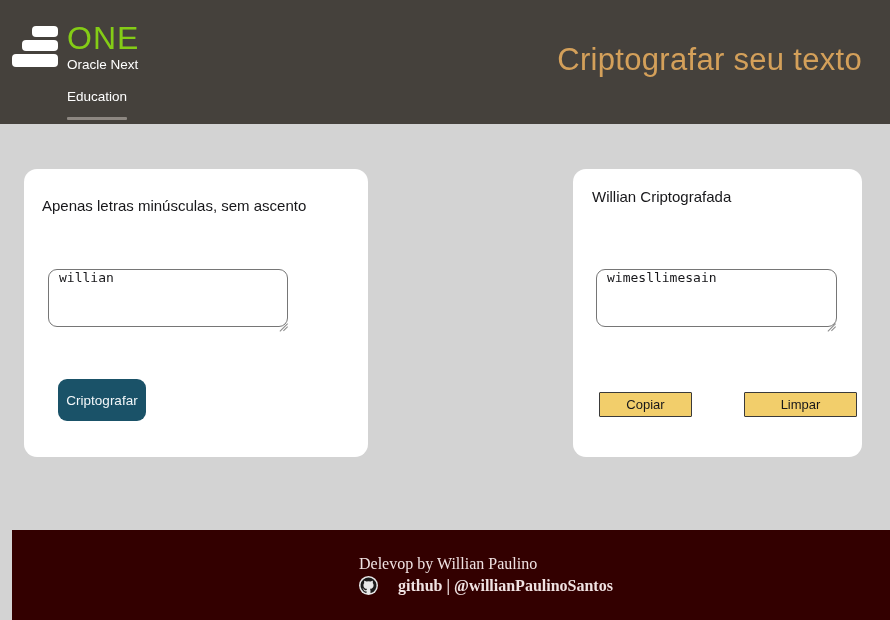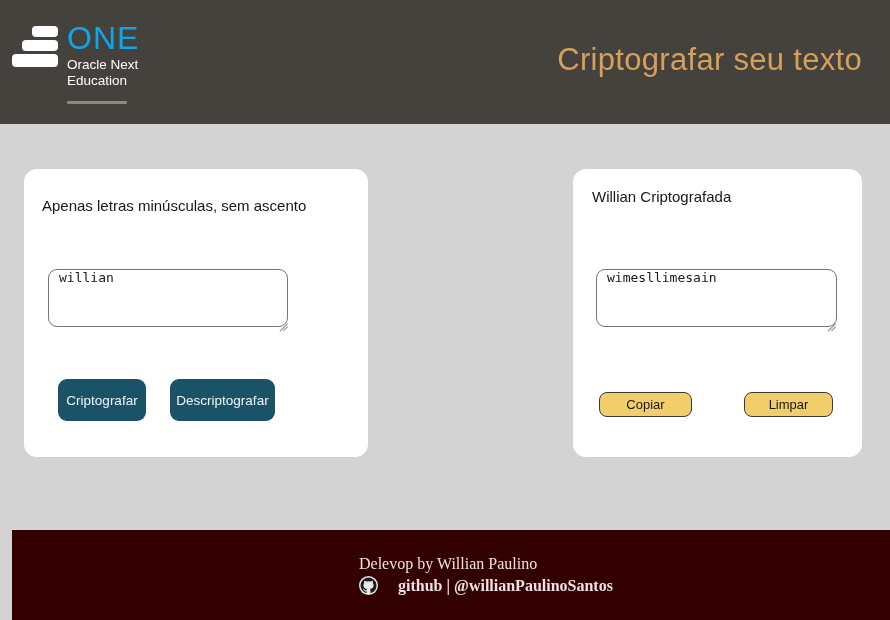--- a/index.html
+++ b/index.html
@@ -46,21 +46,21 @@
     border-radius: 4px;
   }
   .logo-mark .bar1 { left: 20px; top: 0px;  width: 26px; height: 11px; }
   .logo-mark .bar2 { left: 10px; top: 14px; width: 36px; height: 11px; }
   .logo-mark .bar3 { left: 0px;  top: 28px; width: 46px; height: 13px; }
 
   .logo-text {
     display: block;
   }
   .logo-one {
-    color: #0ea5e9;
+    color: #84cc16;
     font-size: 32px;
     font-weight: 400;
     letter-spacing: 1px;
     line-height: 32px;
     font-family: "Liberation Sans", sans-serif;
   }
   .logo-sub {
     color: #ffffff;
     font-size: 13.5px;
     line-height: 16px;
@@ -191,28 +191,28 @@
     background: #1a5268;
     color: #f3f7f9;
     border-radius: 9px;
     font-size: 13.5px;
     height: 42px;
   }
   .btn-gold {
     background: #f2ce6b;
     color: #17171a;
     border: 1px solid #3a3a3a;
-    border-radius: 8px;
+    border-radius: 1px;
     font-size: 13px;
     height: 25px;
   }
   .btn-criptografar   { left: 34px;  top: 210px; width: 88px; }
   .btn-descriptografar{ left: 146px; top: 210px; width: 105px; }
   .btn-copiar { left: 26px;  top: 223px; width: 93px; }
-  .btn-limpar { left: 171px; top: 223px; width: 89px; }
+  .btn-limpar { left: 171px; top: 223px; width: 113px; }
 
   
   .footer {
     position: absolute;
     left: 12px;
     top: 530px;
     width: 890px;
     height: 90px;
     background: #330000;
     box-sizing: border-box;
@@ -257,37 +257,36 @@
 <div class="header">
   <div class="logo-wrap">
     <div class="logo-mark">
       <span class="bar bar1"></span>
       <span class="bar bar2"></span>
       <span class="bar bar3"></span>
     </div>
     <div class="logo-text">
       <div class="logo-one">ONE</div>
       <div class="logo-sub">Oracle Next</div>
-      <div class="logo-sub" style="margin-top:0;">Education</div>
+      <div class="logo-sub" style="margin-top:16px;">Education</div>
       <div class="logo-rule"></div>
     </div>
   </div>
   <div class="header-title">Criptografar seu texto</div>
 </div>
 
 <div class="main">
 
   <div class="card card-left">
     <div class="card-label">Apenas letras minúsculas, sem ascento</div>
 
     <textarea class="ta" placeholder="Digite seu texto" style="">willian</textarea>
     <span class="ta-grip"></span>
 
     <button class="btn btn-teal btn-criptografar">Criptografar</button>
-    <button class="btn btn-teal btn-descriptografar">Descriptografar</button>
   </div>
 
   <div class="card card-right">
     <div class="card-label">Willian Criptografada</div>
 
     <textarea class="ta" placeholder="Nenhuma mensagem encontrada" style="">wimesllimesain</textarea>
     <span class="ta-grip"></span>
 
     <button class="btn btn-gold btn-copiar">Copiar</button>
     <button class="btn btn-gold btn-limpar">Limpar</button>

